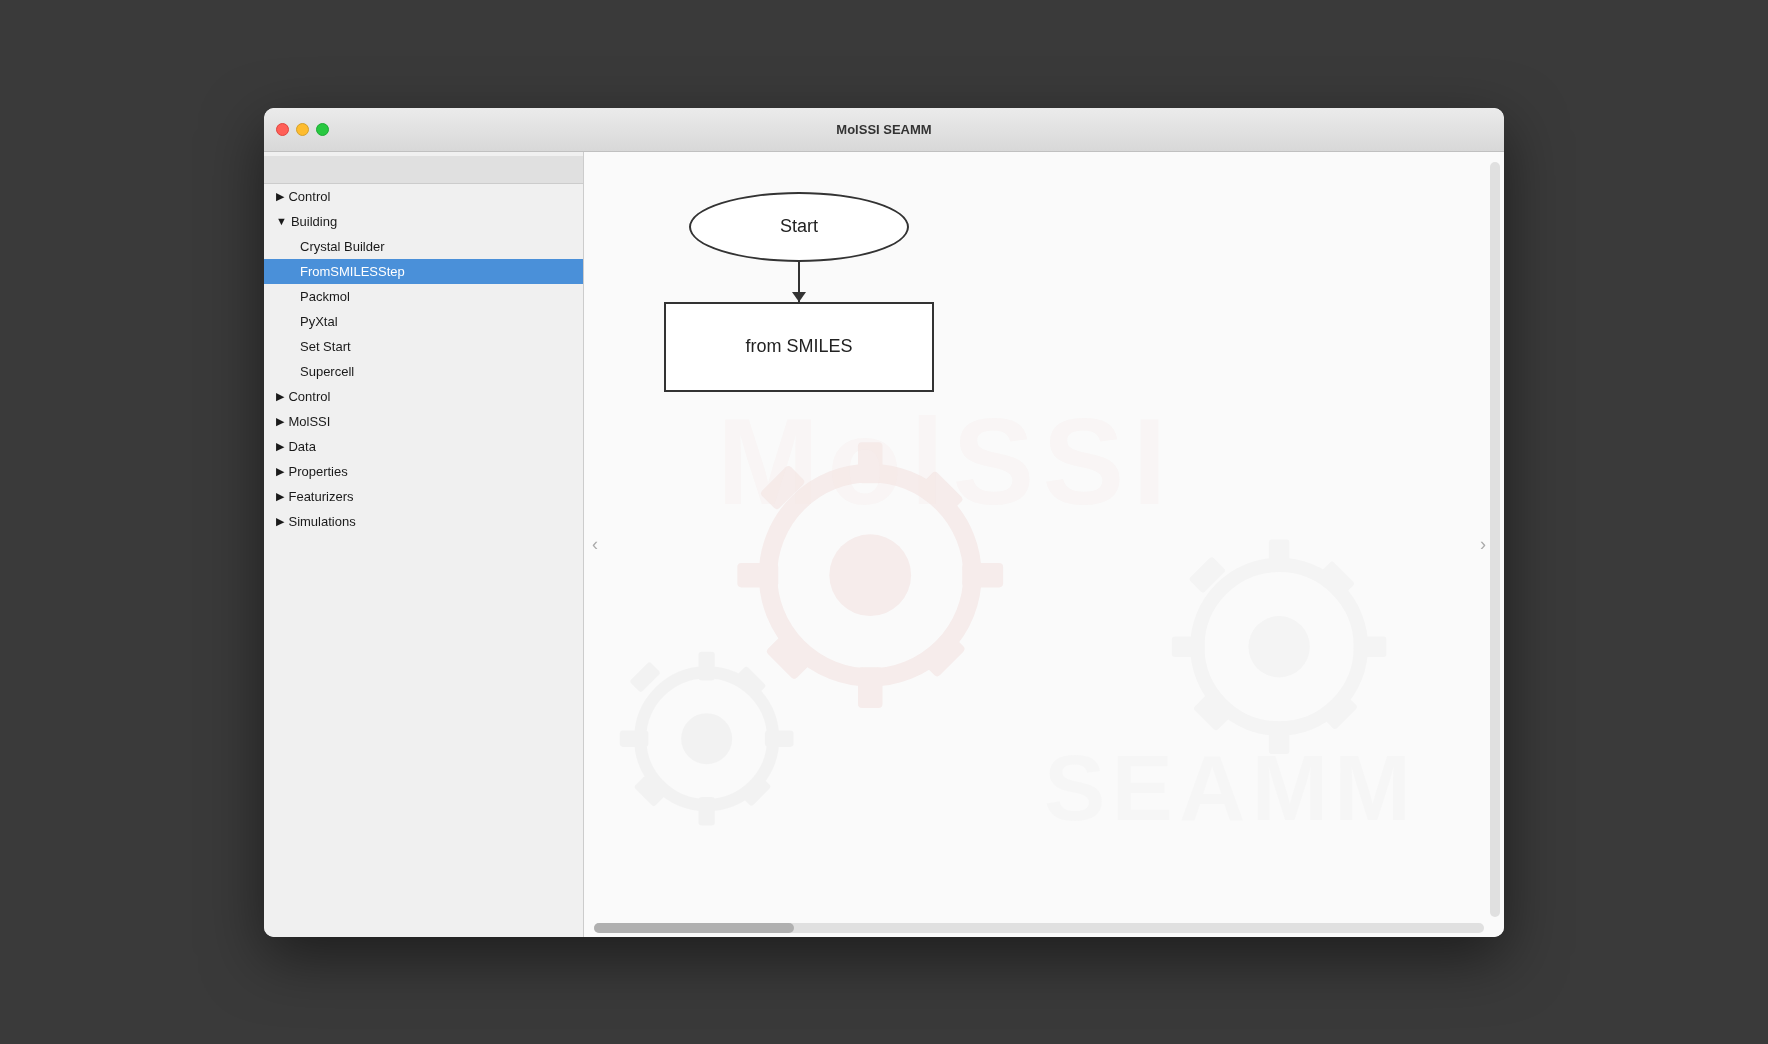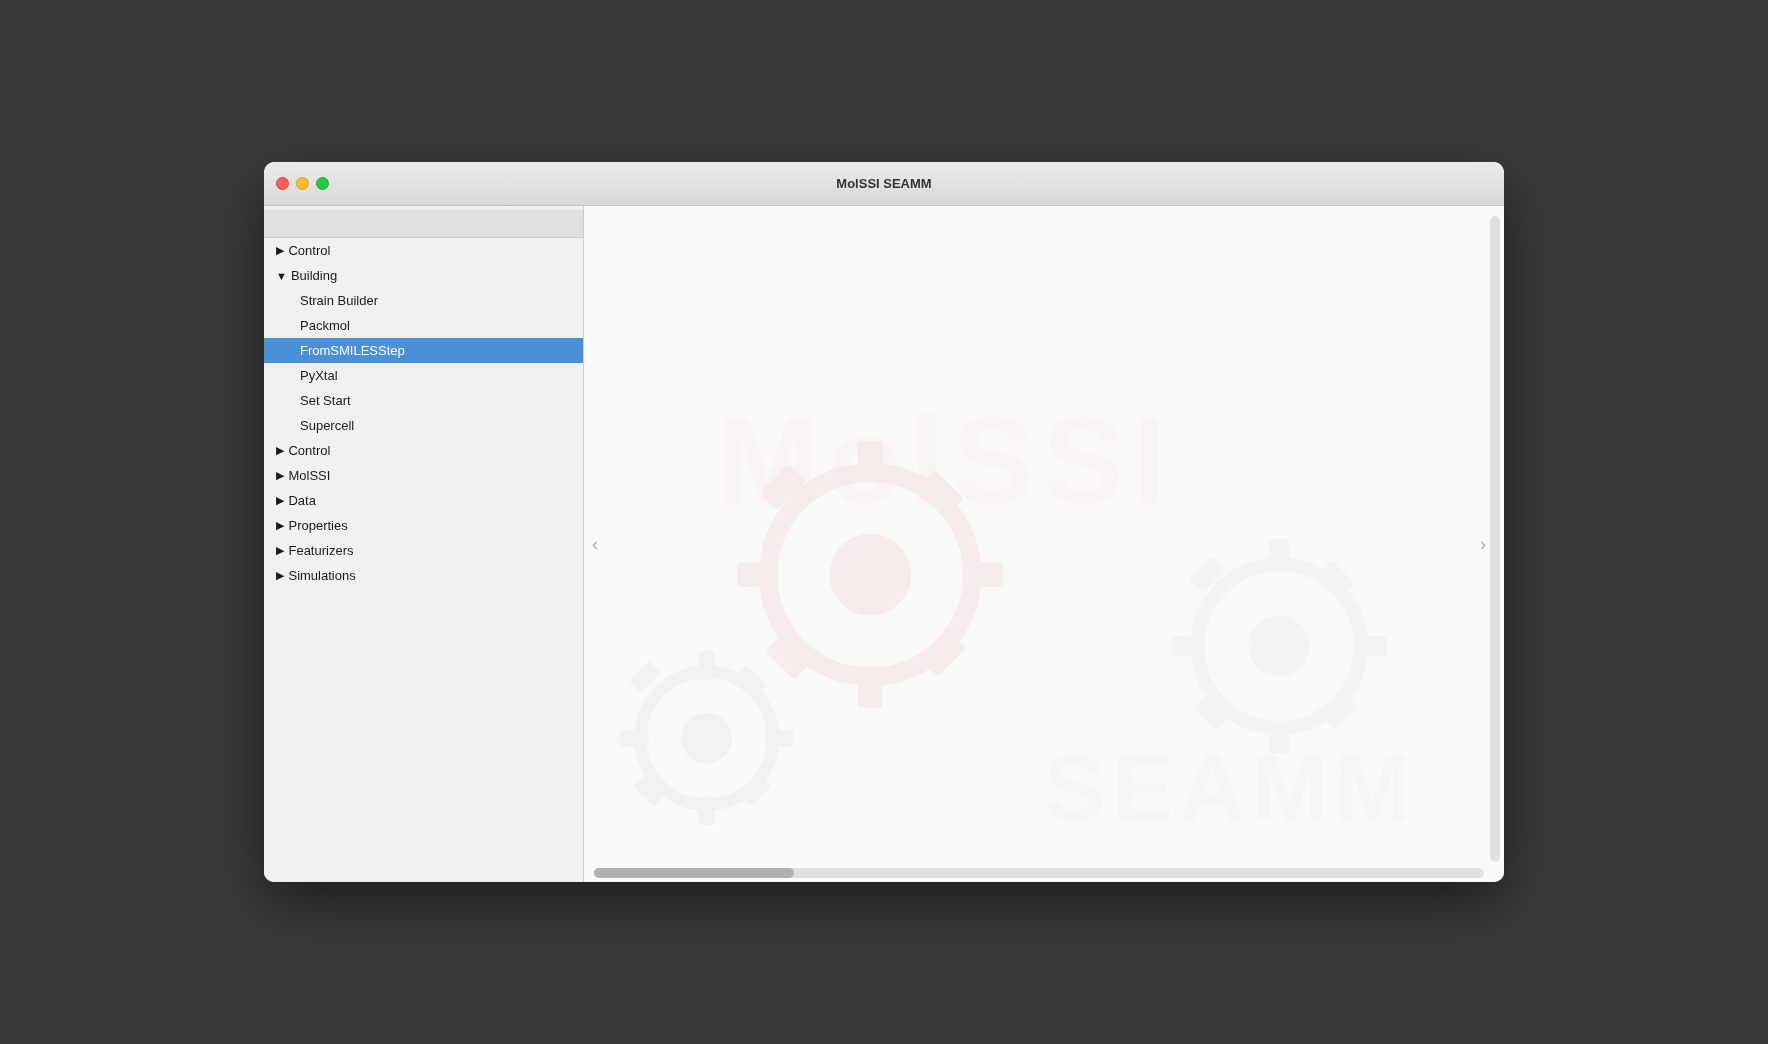--- a/index.html
+++ b/index.html
@@ -8,21 +8,21 @@
       background: #3a3a3a;
       display: flex;
       align-items: center;
       justify-content: center;
       min-height: 100vh;
       font-family: -apple-system, BlinkMacSystemFont, "Helvetica Neue", Arial, sans-serif;
     }
 
     .window {
       width: 1240px;
-      height: 720px;
+      height: 829px;
       background: #f5f5f5;
       border-radius: 10px;
       box-shadow: 0 20px 60px rgba(0,0,0,0.5);
       display: flex;
       flex-direction: column;
       overflow: hidden;
     }
 
     .titlebar {
       background: linear-gradient(to bottom, #ebebeb, #d8d8d8);
@@ -255,29 +255,29 @@
         <span class="arrow">▶</span>
         <span>Control</span>
       </div>
 
       <div class="sidebar-item">
         <span class="arrow">▼</span>
         <span>Building</span>
       </div>
 
       <div class="sidebar-item child">
-        <span>Strain Builder</span>
-      </div>
-
-      <div class="sidebar-item child">
-        <span>Packmol</span>
+        <span>Crystal Builder</span>
       </div>
 
       <div class="sidebar-item child selected">
         <span>FromSMILESStep</span>
+      </div>
+
+      <div class="sidebar-item child">
+        <span>Packmol</span>
       </div>
 
       <div class="sidebar-item child">
         <span>PyXtal</span>
       </div>
 
       <div class="sidebar-item child">
         <span>Set Start</span>
       </div>
 
@@ -358,20 +358,32 @@
           <rect x="46" y="-82" width="20" height="32" rx="3" transform="rotate(-45 56 -66)"></rect>
           <rect x="-82" y="46" width="20" height="32" rx="3" transform="rotate(-45 -66 56)"></rect>
           <rect x="46" y="46" width="20" height="32" rx="3" transform="rotate(45 56 66)"></rect>
           <rect x="-82" y="-82" width="20" height="32" rx="3" transform="rotate(45 -66 -66)"></rect>
         </g>
 
         <text x="130" y="290" font-size="120" font-weight="bold" fill="#c0392b" opacity="0.25" font-family="Arial,sans-serif" letter-spacing="8">MolSSI</text>
         <text x="450" y="600" font-size="90" font-weight="bold" fill="#888" opacity="0.3" font-family="Arial,sans-serif" letter-spacing="6">SEAMM</text>
       </svg>
 
+      <div class="flowchart">
+
+        <div class="flow-start">
+          <span>Start</span>
+        </div>
+
+        <div class="flow-arrow"></div>
+
+        <div class="flow-step">
+          <span>from SMILES</span>
+        </div>
+      </div>
 
       <div class="nav-arrow-left">‹</div>
       <div class="nav-arrow-right">›</div>
 
       <div class="canvas-scrollbar-h">
         <div class="canvas-scrollbar-h-thumb"></div>
       </div>
 
       <div class="canvas-scrollbar-v"></div>
     </div>

